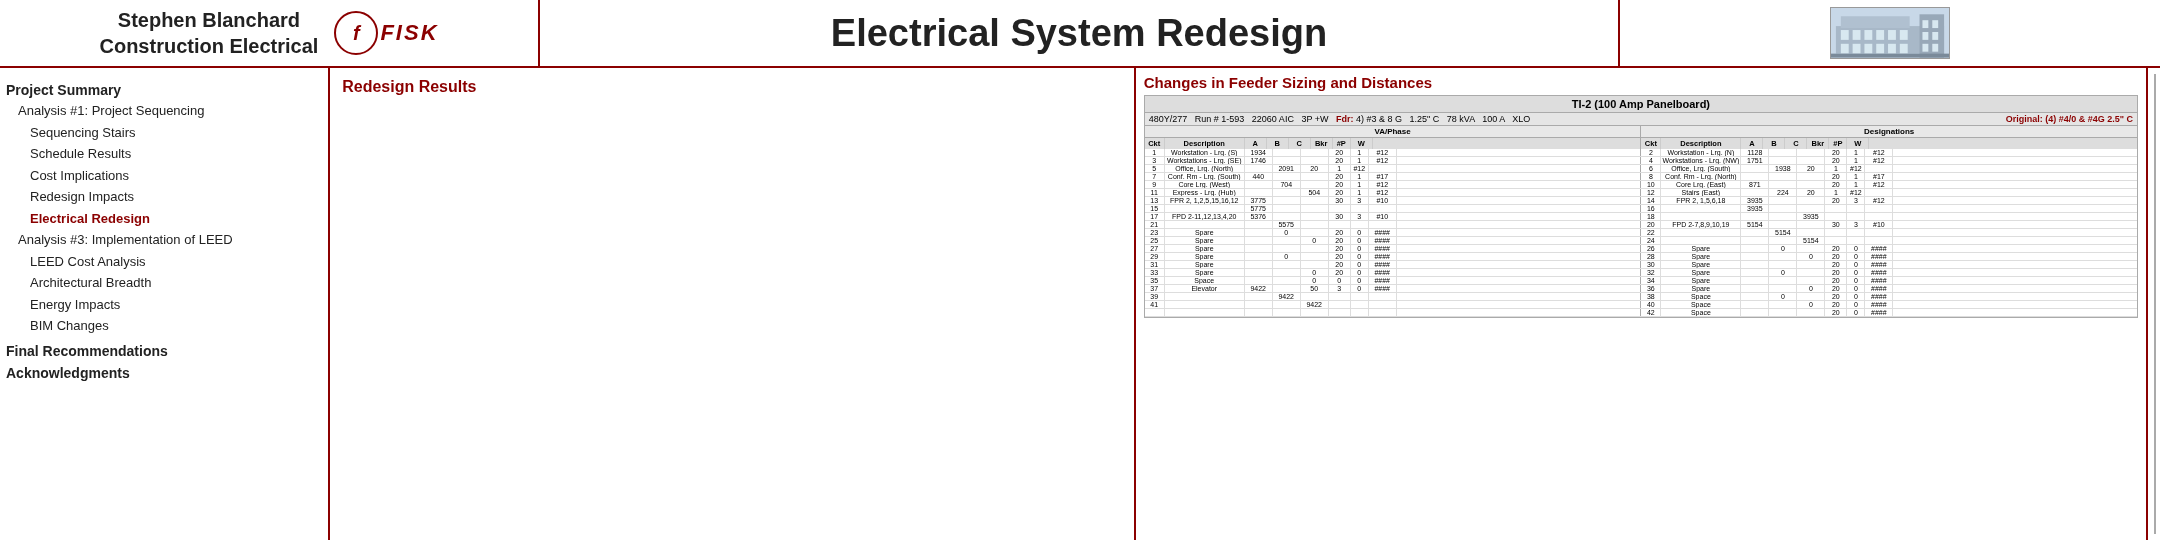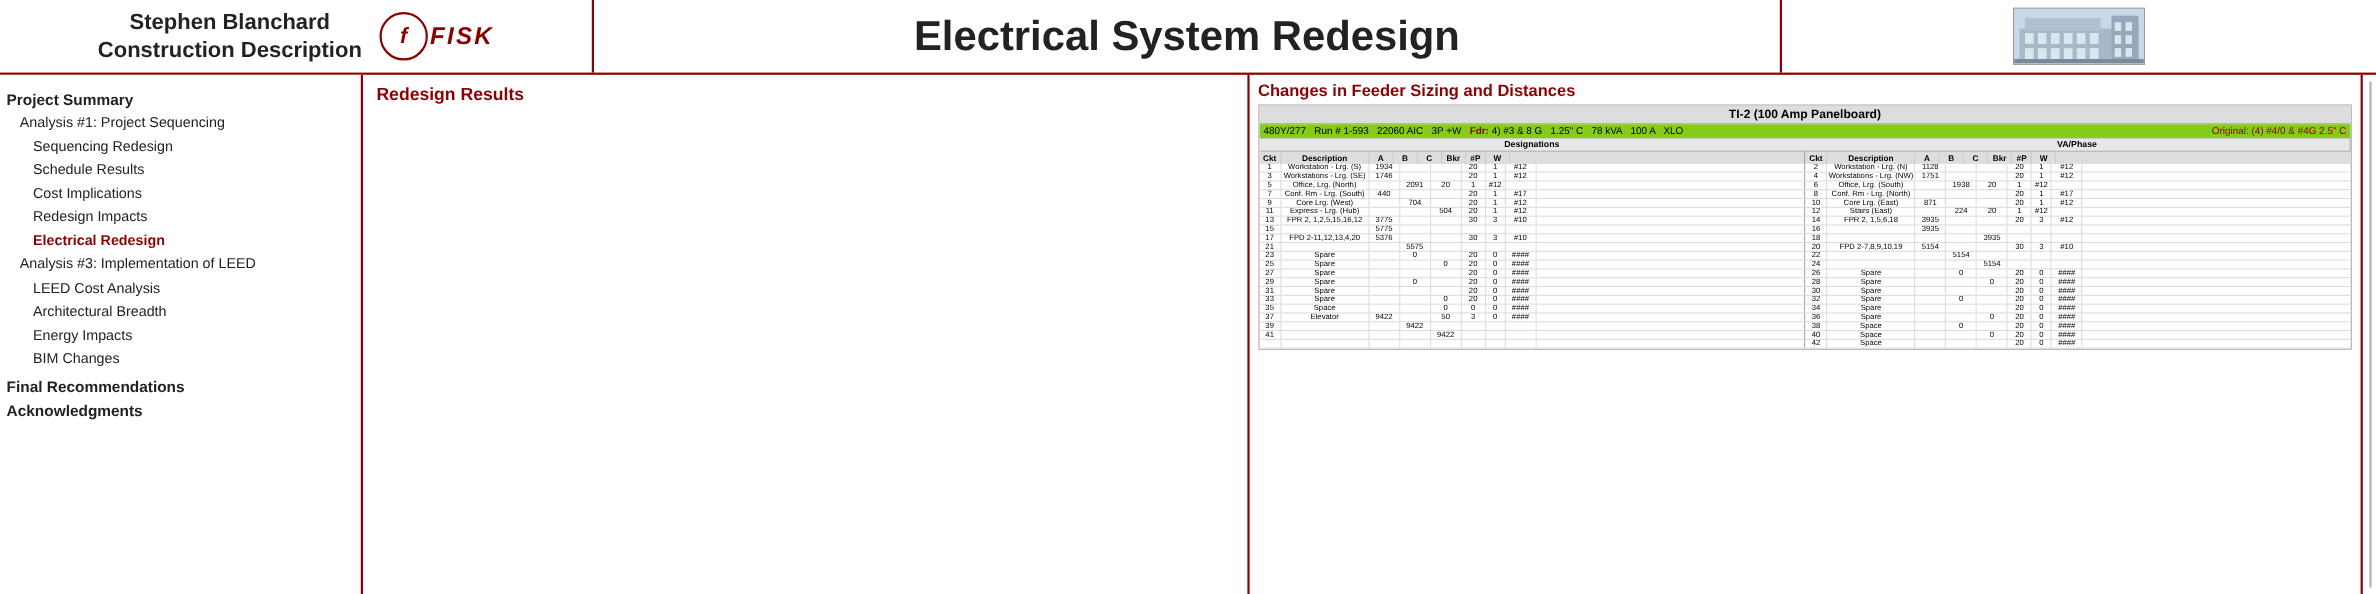--- a/index.html
+++ b/index.html
@@ -182,28 +182,28 @@
       background: #ddd;
       text-align: center;
       font-weight: bold;
       font-size: 11px;
       padding: 2px 0;
       border-bottom: 1px solid #aaa;
     }
     .panel-table-subtitle {
       display: flex;
       justify-content: space-between;
-      background: #84cc16;
+      background: #e5e5e5;
       font-size: 9px;
       padding: 1px 4px;
       border-bottom: 1px solid #aaa;
     }
     .panel-table-original {
       color: #8b0000;
-      font-weight: normal;
+      font-weight: bold;
     }
 
     
     .diagram-panel {
       flex: 1;
       padding: 6px;
       overflow: hidden;
       display: flex;
       flex-direction: column;
     }
@@ -230,21 +230,21 @@
     }
   </style>
 </head>
 <body>
 
 <div class="header">
   <div class="header-left">
     <div>
       <div class="header-left-text">
         <span>Stephen Blanchard</span><br>
-        <span>Construction Description</span>
+        <span>Construction Electrical</span>
       </div>
     </div>
     <div class="fisk-logo">
       <div class="fisk-logo-f">
         <span style="font-size:20px;color:#8b0000;font-style:italic;font-weight:bold;">f</span>
       </div>
       <span class="fisk-logo-text">FISK</span>
     </div>
   </div>
   <div class="header-center">
@@ -280,21 +280,21 @@
     </div>
   </div>
 </div>
 
 <div class="main">
 
   <div class="sidebar">
     <div id="sidebar-content">
         <div class="sidebar-section-title">Project Summary</div>
         <div class="sidebar-item">Analysis #1: Project Sequencing</div>
-        <div class="sidebar-item indent">Sequencing Redesign</div>
+        <div class="sidebar-item indent">Sequencing Stairs</div>
         <div class="sidebar-item indent">Schedule Results</div>
         <div class="sidebar-item indent">Cost Implications</div>
         <div class="sidebar-item indent">Redesign Impacts</div>
         <div class="sidebar-item indent active">Electrical Redesign</div>
         <div class="sidebar-item">Analysis #3: Implementation of LEED</div>
         <div class="sidebar-item indent">LEED Cost Analysis</div>
         <div class="sidebar-item indent">Architectural Breadth</div>
         <div class="sidebar-item indent">Energy Impacts</div>
         <div class="sidebar-item indent">BIM Changes</div>
         <div class="sidebar-section-title">Final Recommendations</div>
@@ -322,22 +322,22 @@
           <span>4) #3 &amp; 8 G</span> &nbsp;
           <span>1.25" C</span> &nbsp;
           <span>78 kVA</span> &nbsp;
           <span>100 A</span> &nbsp;
           <span>XLO</span>
         </span>
         <span class="panel-table-original">Original: (4) #4/0 &amp; #4G  2.5" C</span>
       </div>
       <div id="panel-table-data">
           <div style="display: flex; background: rgb(232, 232, 232); font-size: 8px; border-bottom: 1px solid rgb(170, 170, 170);">
+            <div style="flex: 1 1 0%; border-right: 1px solid rgb(170, 170, 170); text-align: center; padding: 1px; font-weight: bold;">VA/Phase</div>
             <div style="flex: 1 1 0%; text-align: center; padding: 1px; font-weight: bold;">Designations</div>
-            <div style="flex: 1 1 0%; border-right: 1px solid rgb(170, 170, 170); text-align: center; padding: 1px; font-weight: bold;">VA/Phase</div>
           </div>
           <div style="display: flex; background: rgb(221, 221, 221);">
             <div style="flex: 1 1 0%; border-right: 1px solid rgb(170, 170, 170); display: flex;">
               <div style="width: 20px; border-right: 1px solid rgb(204, 204, 204); font-size: 7.5px; text-align: center; padding: 1px; font-weight: bold; overflow: hidden;">Ckt</div>
               <div style="width: 80px; border-right: 1px solid rgb(204, 204, 204); font-size: 7.5px; text-align: center; padding: 1px; font-weight: bold; overflow: hidden;">Description</div>
               <div style="width: 22px; border-right: 1px solid rgb(204, 204, 204); font-size: 7.5px; text-align: center; padding: 1px; font-weight: bold; overflow: hidden;">A</div>
               <div style="width: 22px; border-right: 1px solid rgb(204, 204, 204); font-size: 7.5px; text-align: center; padding: 1px; font-weight: bold; overflow: hidden;">B</div>
               <div style="width: 22px; border-right: 1px solid rgb(204, 204, 204); font-size: 7.5px; text-align: center; padding: 1px; font-weight: bold; overflow: hidden;">C</div>
               <div style="width: 22px; border-right: 1px solid rgb(204, 204, 204); font-size: 7.5px; text-align: center; padding: 1px; font-weight: bold; overflow: hidden;">Bkr</div>
               <div style="width: 18px; border-right: 1px solid rgb(204, 204, 204); font-size: 7.5px; text-align: center; padding: 1px; font-weight: bold; overflow: hidden;">#P</div>

